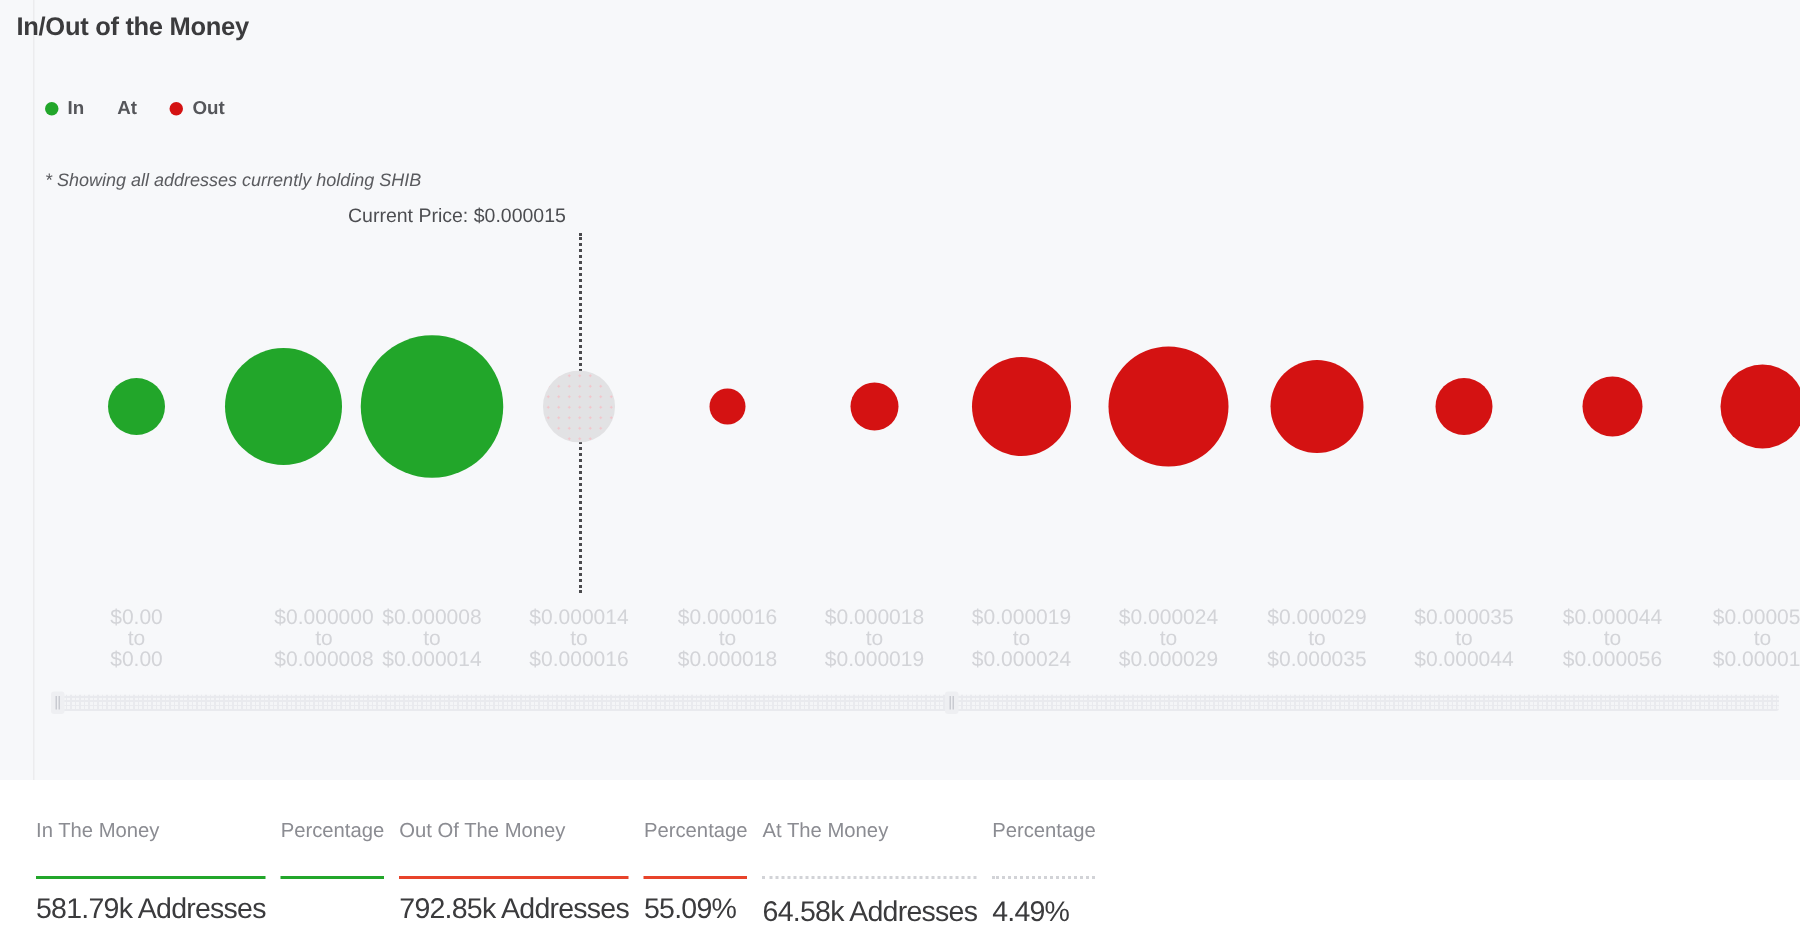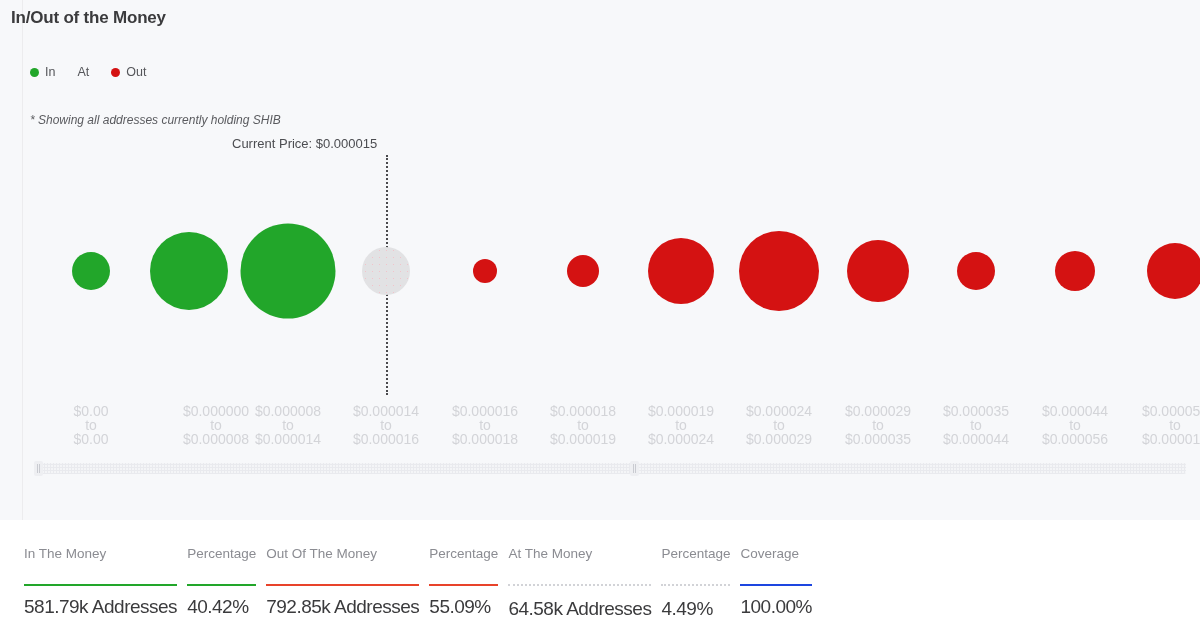--- a/index.html
+++ b/index.html
@@ -24,21 +24,21 @@
 
   .chart-title{
     position:absolute;left:11px;top:8px;
     font-size:17px;font-weight:bold;color:#3b3b3d;
     letter-spacing:-0.2px;
   }
 
   
   .legend{
     position:absolute;left:30px;top:65px;
-    display:flex;align-items:center;gap:0;
+    display:flex;align-items:center;gap:0;font-weight:bold;
   }
   .legend-item{display:flex;align-items:center;}
   .legend-item + .legend-item{margin-left:22px;}
   .legend-dot{
     width:9px;height:9px;border-radius:50%;
     display:inline-block;margin-right:6px;
   }
   .legend-dot.is-empty{background:transparent;width:0;margin-right:0;}
   .legend-label{font-size:12.5px;color:#55565a;}
 
@@ -238,21 +238,20 @@
   <div class="stats">
     <div class="stats-inner" id="stats">
         <div class="stat">
           <div class="stat-label">In The Money</div>
           <div class="stat-rule green"></div>
           <div class="stat-value">581.79k Addresses</div>
         </div>
         <div class="stat">
           <div class="stat-label">Percentage</div>
           <div class="stat-rule green"></div>
-          <div class="stat-value">40.42%</div>
         </div>
         <div class="stat">
           <div class="stat-label">Out Of The Money</div>
           <div class="stat-rule red"></div>
           <div class="stat-value">792.85k Addresses</div>
         </div>
         <div class="stat">
           <div class="stat-label">Percentage</div>
           <div class="stat-rule red"></div>
           <div class="stat-value">55.09%</div>
@@ -260,21 +259,16 @@
         <div class="stat">
           <div class="stat-label">At The Money</div>
           <div class="stat-rule dotted"></div>
           <div class="stat-value">64.58k Addresses</div>
         </div>
         <div class="stat">
           <div class="stat-label">Percentage</div>
           <div class="stat-rule dotted"></div>
           <div class="stat-value">4.49%</div>
         </div>
-        <div class="stat">
-          <div class="stat-label">Coverage</div>
-          <div class="stat-rule blue"></div>
-          <div class="stat-value">100.00%</div>
-        </div>
       </div>
   </div>
 
 </div>
 
 </body></html>

